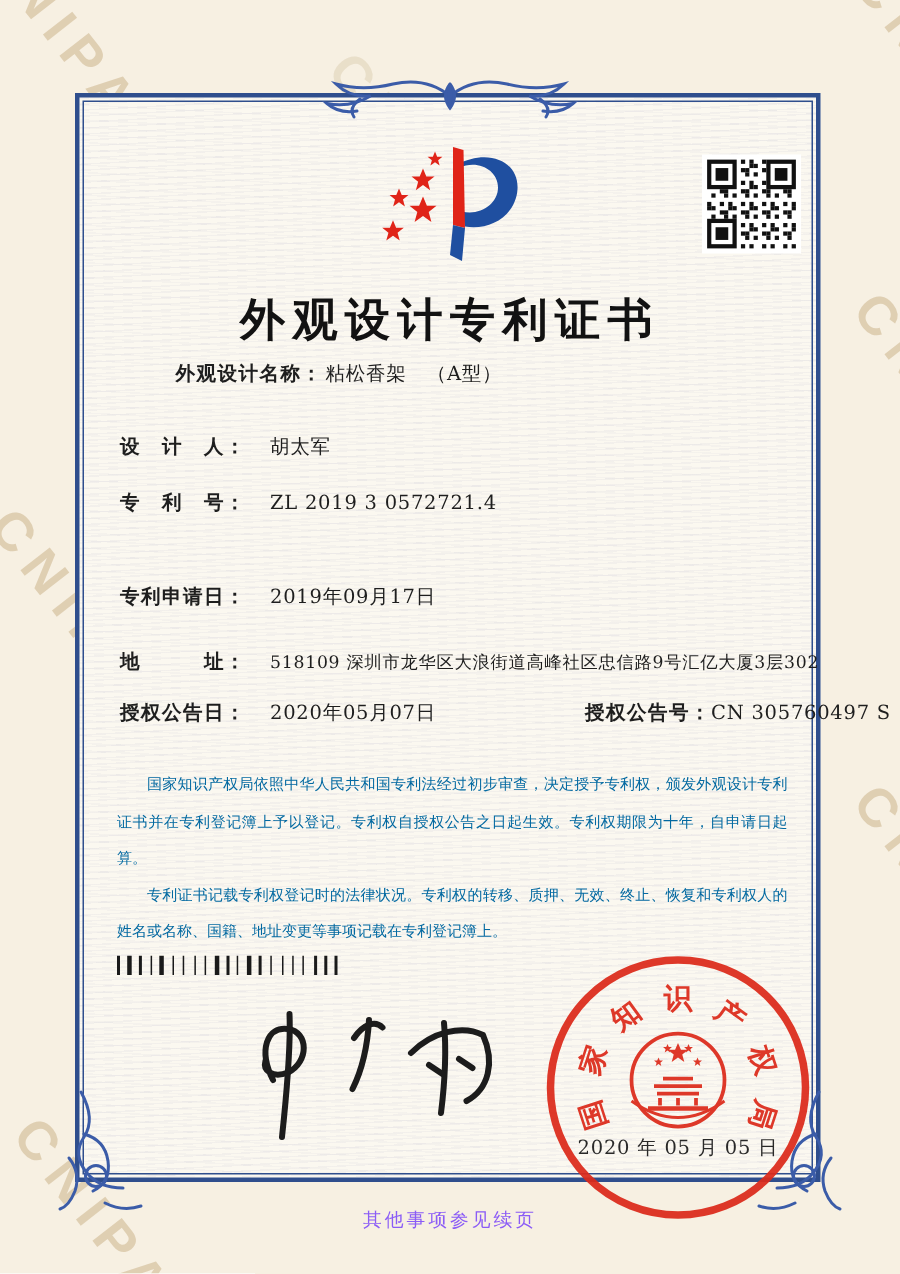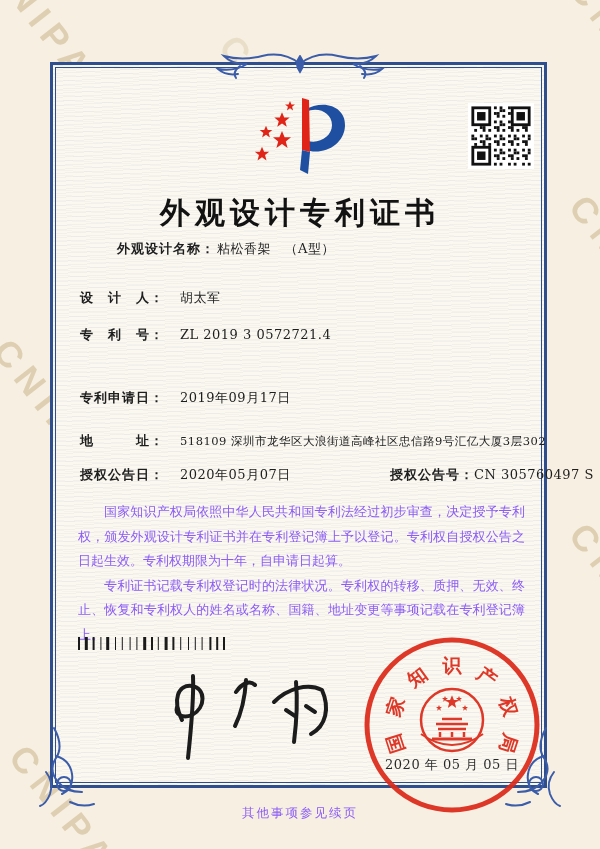--- a/index.html
+++ b/index.html
@@ -40,22 +40,22 @@
     position:absolute; left:0; top:193px; width:100%;
     text-align:center; font-size:30px; font-weight:bold;
     letter-spacing:5px; color:#121212;
   }
   .row{ position:absolute; left:80px; width:452px; font-size:13px; white-space:nowrap; }
   .row .lbl{ font-weight:600; letter-spacing:1px; display:inline-block; min-width:100px; }
   .row .val{ letter-spacing:0.5px; }
   .val-small{ font-size:11.5px; letter-spacing:0; }
   .grant-no{ position:absolute; left:310px; top:0; }
 
-  .paras{ position:absolute; left:78px; top:500px; width:447px;
-    font-size:13px; line-height:24.5px; color:#8b5cf6; }
+  .paras{ position:absolute; left:78px; top:512px; width:447px;
+    font-size:10px; line-height:24.5px; color:#0369a1; }
   .paras p{ margin:0; text-indent:2em; text-align:justify; }
 
   .barcode{ position:absolute; left:78px; top:637px; }
 
   .signer{ position:absolute; left:85px; top:696px; font-size:14px;
     font-weight:600; letter-spacing:3px; line-height:28px; }
   .signature{ position:absolute; left:148px; top:668px; }
 
   .seal{ position:absolute; left:358px; top:636px; opacity:0.93; }
 

